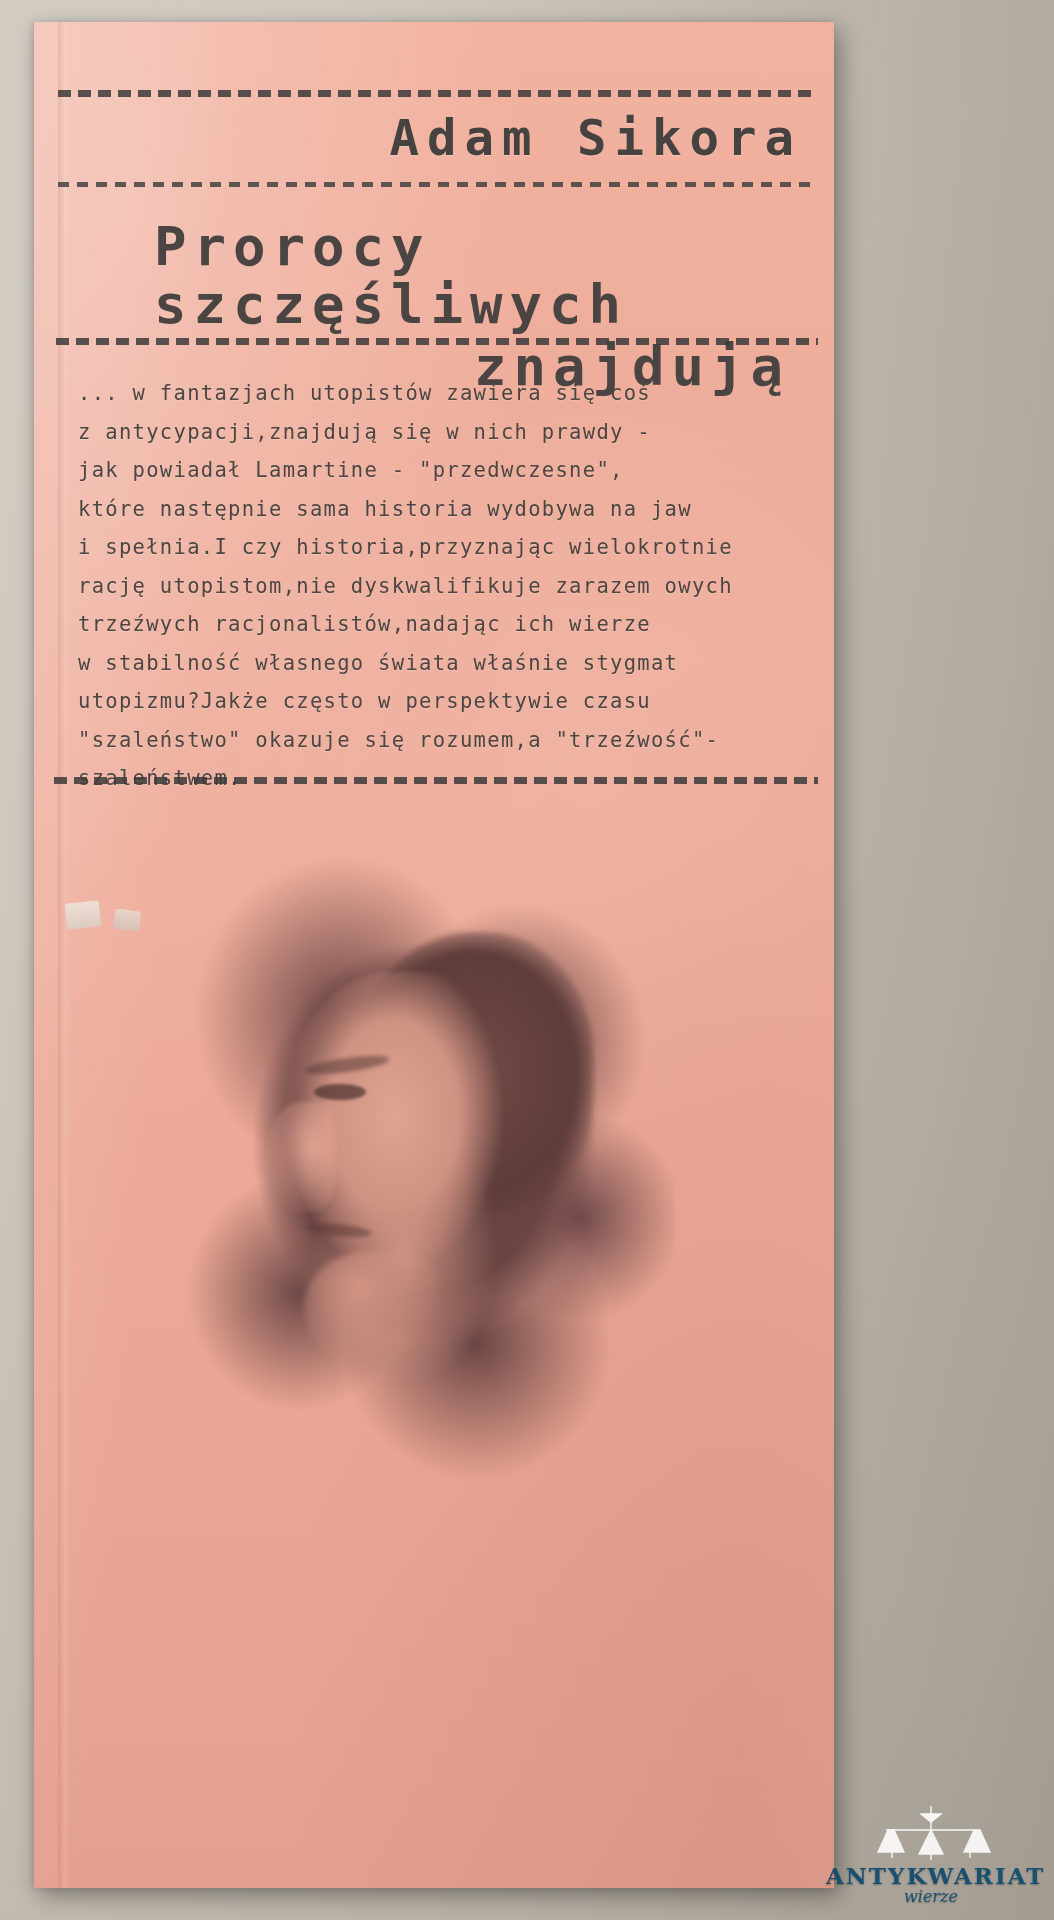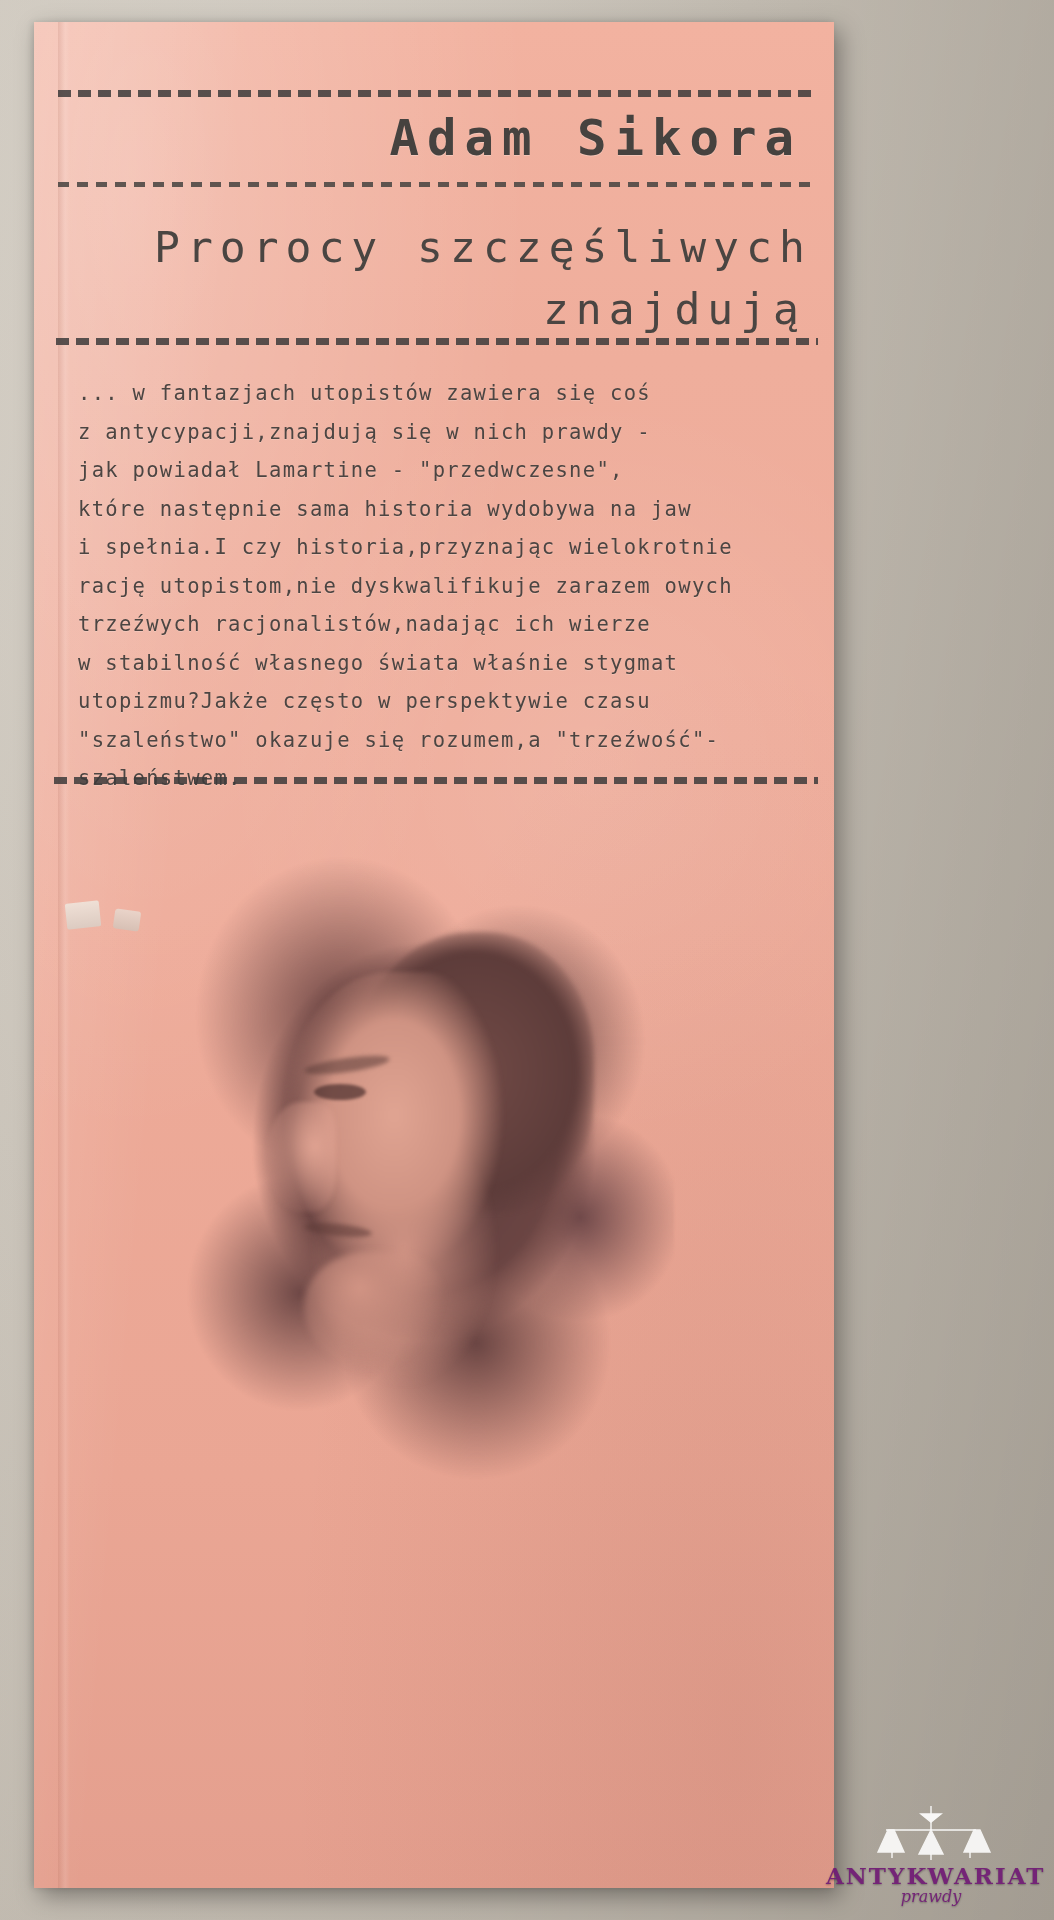--- a/index.html
+++ b/index.html
@@ -107,27 +107,27 @@
     color: #46423f;
     font-family: "DejaVu Sans Mono", monospace;
     font-weight: bold;
     text-shadow: 0 1px 0 rgba(255,255,255,0.25);
     margin-left: 44px;
   }
 
   .title {
     position: absolute;
     left: 120px;
-    right: 18px;
+    right: 34px;
     top: 196px;
-    font-size: 43px;
+    font-size: 54px;
     line-height: 58px;
     letter-spacing: 7px;
     color: #4a4542;
-    font-weight: normal;
+    font-weight: bold;
   }
   .title .line2 {
     display: block;
     text-align: right;
     padding-right: 10px;
     margin-top: 4px;
   }
 
   .blurb {
     position: absolute;
@@ -274,21 +274,21 @@
     filter: blur(3px);
   }
 
   
   .watermark {
     position: absolute;
     right: 18px;
     bottom: 14px;
     width: 210px;
     text-align: center;
-    color: #701a75;
+    color: #0c4a6e;
     opacity: 0.92;
     font-family: "DejaVu Serif", serif;
     pointer-events: none;
   }
   .watermark .wm-lamps {
     height: 58px;
     position: relative;
   }
   .watermark .wm-text {
     font-size: 23px;
@@ -369,14 +369,14 @@
         <path d="M62 26 l-10 22 h26 l-10 -22 z" fill="#ffffff" opacity="0.95"></path>
         <path d="M105 26 l-12 24 h24 l-12 -24 z" fill="#ffffff" opacity="0.95"></path>
         <path d="M148 26 l-10 22 h26 l-10 -22 z" fill="#ffffff" opacity="0.95"></path>
         <path d="M66 48 l0 6"></path>
         <path d="M105 50 l0 6"></path>
         <path d="M144 48 l0 6"></path>
       </g>
     </svg>
   </div>
   <div class="wm-text">ANTYKWARIAT</div>
-  <div class="wm-sub">prawdy</div>
+  <div class="wm-sub">wierze</div>
 </div>
 
 </body></html>

